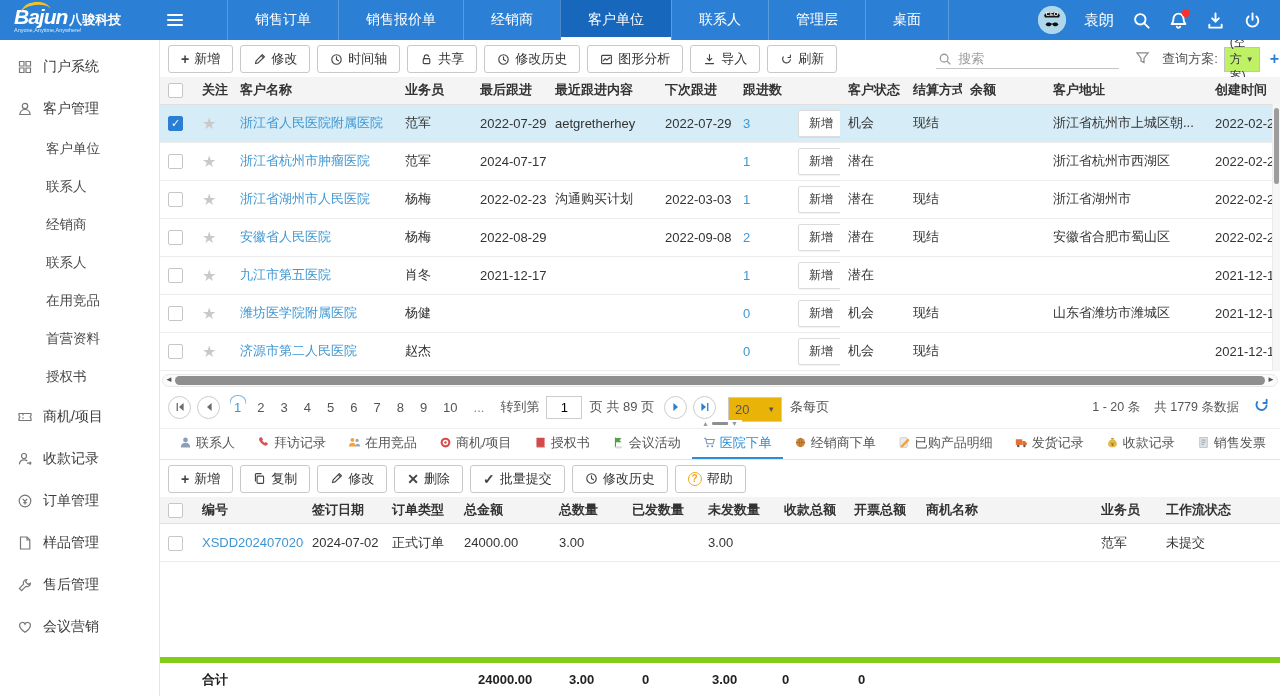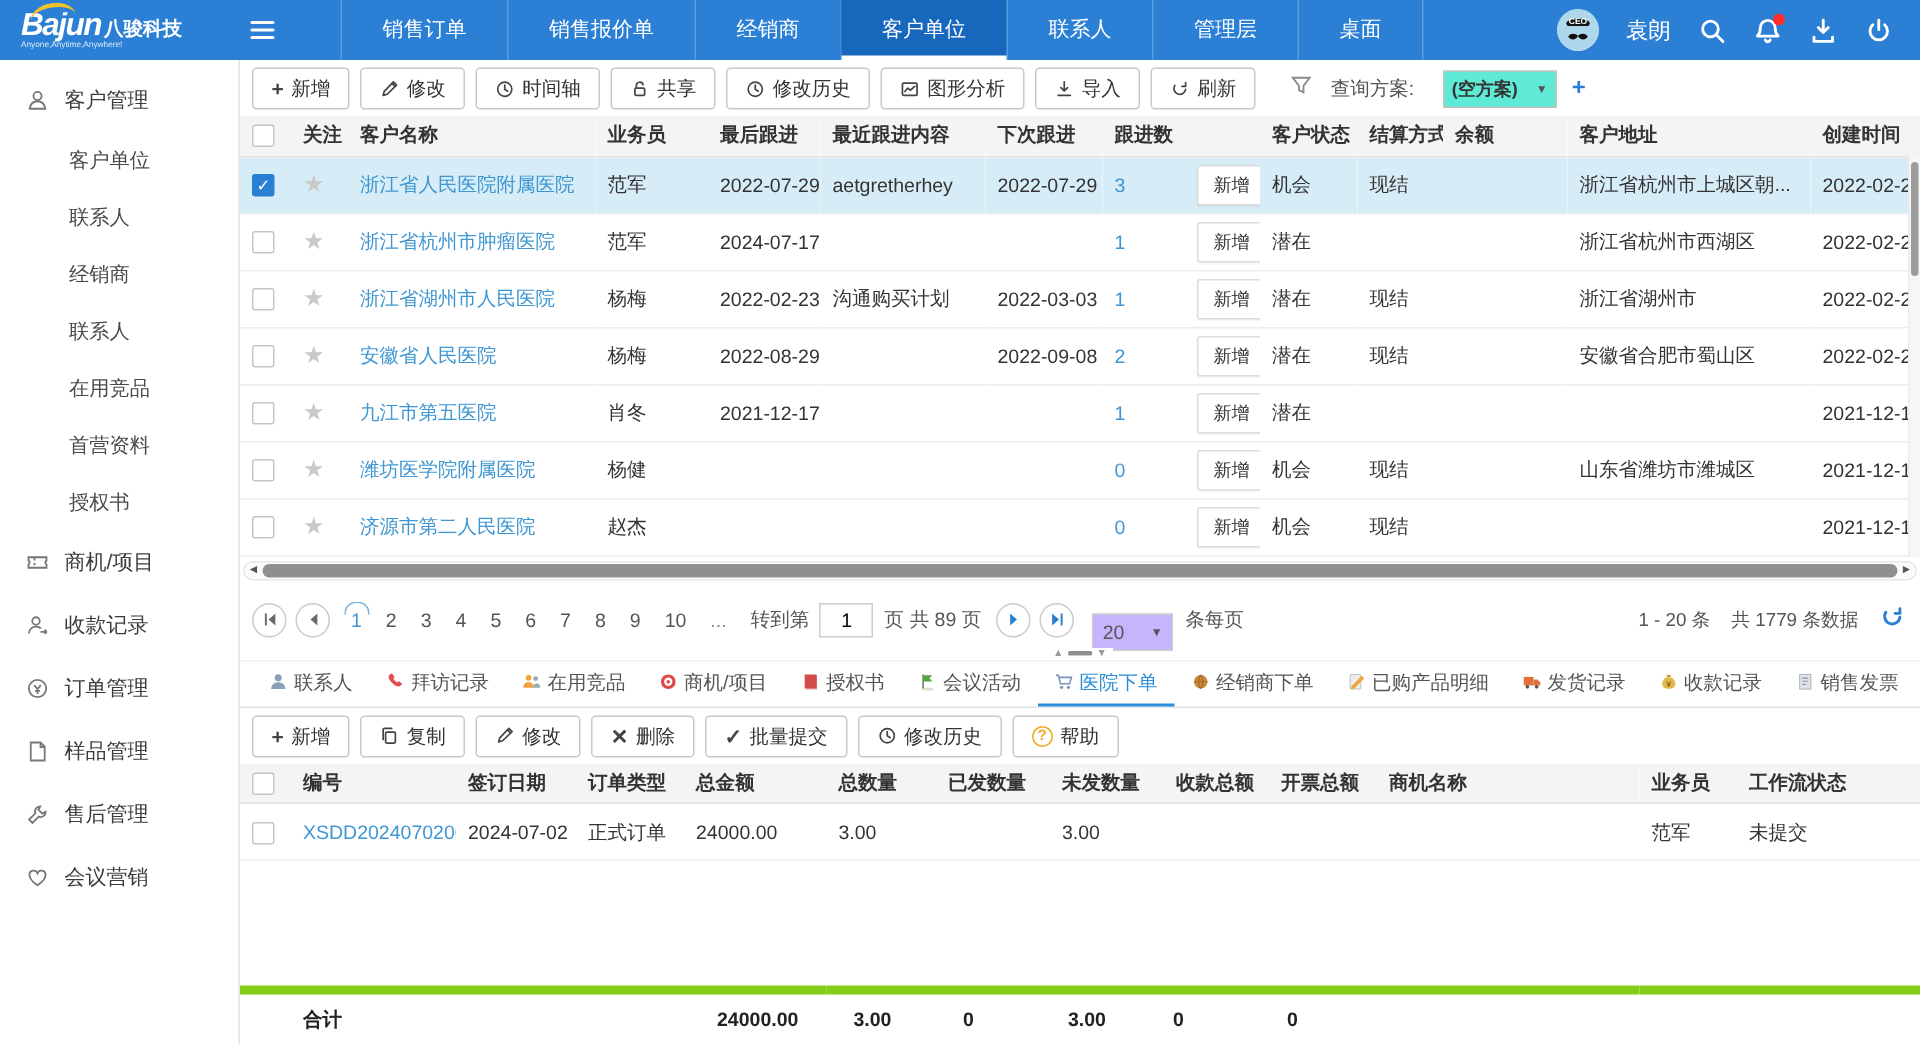--- a/index.html
+++ b/index.html
@@ -51,21 +51,21 @@
     display:inline-flex; align-items:center; justify-content:center; font-weight:bold; }
 
   .search-wrap { display:flex; align-items:center; margin-left:92px; border-bottom:1px solid #c4c4c4; padding:2px 2px; width:190px; }
   .search-wrap svg { width:14px; height:14px; stroke:#999; fill:none; stroke-width:1.5; }
   .search-input { border:none; outline:none; font-size:13px; width:165px; padding-left:6px; color:#333; background:transparent; }
   .search-input::placeholder { color:#9b9b9b; }
   .funnel { margin-left:16px; cursor:pointer; }
   .funnel svg { width:15px; height:15px; stroke:#8a8a8a; fill:none; stroke-width:1.3; }
   .qlabel { font-size:13px; color:#555; margin-left:12px; white-space:nowrap; }
   .qselect { display:flex; align-items:center; justify-content:space-between; width:76px; height:25px; border:1px solid #c2c2c2;
-    background:#5eead4; margin-left:19px; padding:0 5px; font-size:12px; color:#333; cursor:pointer;font-weight:bold; }
+    background:#bef264; margin-left:6px; padding:0 5px; font-size:12px; color:#333; cursor:pointer; }
   .qselect .caret { font-size:8px; color:#555; }
   .mini { margin-left:10px; font-size:16px; cursor:pointer; line-height:1; }
   .mini.blue { color:#2a7fd4; font-weight:bold; }
 
   
   table { border-collapse:collapse; table-layout:fixed; width:1120px; font-size:13px; }
   thead td { background:#f4f4f5; font-weight:bold; color:#333; height:27px; padding:0 8px;
     border-bottom:1px solid #e0e0e0; white-space:nowrap; overflow:hidden; }
   tbody td { height:38px; padding:0 8px; border-bottom:1px solid #ededed; white-space:nowrap; overflow:hidden; color:#333; }
   tr.selected td { background:#d6ecf6; }
@@ -94,21 +94,21 @@
   .pg-btn svg { width:12px; height:12px; }
   .pg-num { position:relative; margin:0 8px; cursor:pointer; color:#555; }
   .pg-num.active { color:#3f96d2; }
   .pg-num.active::before { content:''; position:absolute; top:-5px; left:50%; transform:translateX(-50%);
     width:15px; height:8px; border:1.5px solid #79b6e2; border-bottom:none; border-radius:8px 8px 0 0; }
   .pg-ellipsis { margin:0 8px; color:#888; }
   .goto-label { margin-left:8px; }
   .goto-input { width:36px; height:23px; border:1px solid #ccc; text-align:center; font-size:13px; margin:0 7px; outline:none; }
   .pg-total { margin:0 10px 0 4px; white-space:nowrap; }
   .psize { display:flex; align-items:center; justify-content:space-between; width:54px; height:25px; border:1px solid #ccc;
-    background:#c4b5fd; margin:16px 8px 0 6px; padding:0 6px; cursor:pointer; }
+    background:#eab308; margin:4px 8px 0 6px; padding:0 6px; cursor:pointer; }
   .psize .caret { font-size:8px; color:#555; }
   .pg-right { margin-left:auto; display:flex; align-items:center; gap:14px; font-size:12.5px; color:#555; }
   .refresh-ic svg { width:17px; height:17px; stroke:#2a7fd4; fill:none; stroke-width:1.8; stroke-linecap:round; }
 
   
   .tabsrow { position:relative; border-bottom:1px solid #e3e3e3; border-top:1px solid #f0f0f0;
     display:flex; align-items:flex-end; padding:6px 4px 0 8px; height:32px; }
   .dtab { display:inline-flex; align-items:center; gap:4px; font-size:13px; color:#555; padding:0 11px 7px 11px; cursor:pointer; white-space:nowrap; }
   .dtab svg { width:13px; height:13px; }
   .dtab.active { color:#2a8fd8; border-bottom:2px solid #2a8fd8; padding-bottom:5px; }
@@ -340,20 +340,26 @@
           </svg></span>
       <span class="nav-ico"><svg>
             <use href="#i-power"></use>
           </svg></span>
     </div>
   </header>
 
   <aside class="sidebar">
     <div class="side-item">
         <svg class="sic">
+          <use href="#i-grid"></use>
+        </svg>
+        <span>门户系统</span>
+      </div>
+    <div class="side-item">
+        <svg class="sic">
           <use href="#i-user"></use>
         </svg>
         <span>客户管理</span>
       </div>
     <div class="side-sub">客户单位</div>
     <div class="side-sub">联系人</div>
     <div class="side-sub">经销商</div>
     <div class="side-sub">联系人</div>
     <div class="side-sub">在用竞品</div>
     <div class="side-sub">首营资料</div>
@@ -439,20 +445,26 @@
             <use href="#i-import"></use>
           </svg>
           <span>导入</span>
         </button>
       <button class="btn">
           <svg>
             <use href="#i-refresh"></use>
           </svg>
           <span>刷新</span>
         </button>
+      <div class="search-wrap">
+        <svg>
+            <use href="#i-search"></use>
+          </svg>
+        <input class="search-input" placeholder="搜索" style="">
+      </div>
       <span class="funnel"><svg>
             <use href="#i-funnel"></use>
           </svg></span>
       <span class="qlabel">查询方案:</span>
       <div class="qselect">
           <span>(空方案)</span>
           <span class="caret">▼</span>
         </div>
       <span class="mini blue">+</span>
 

